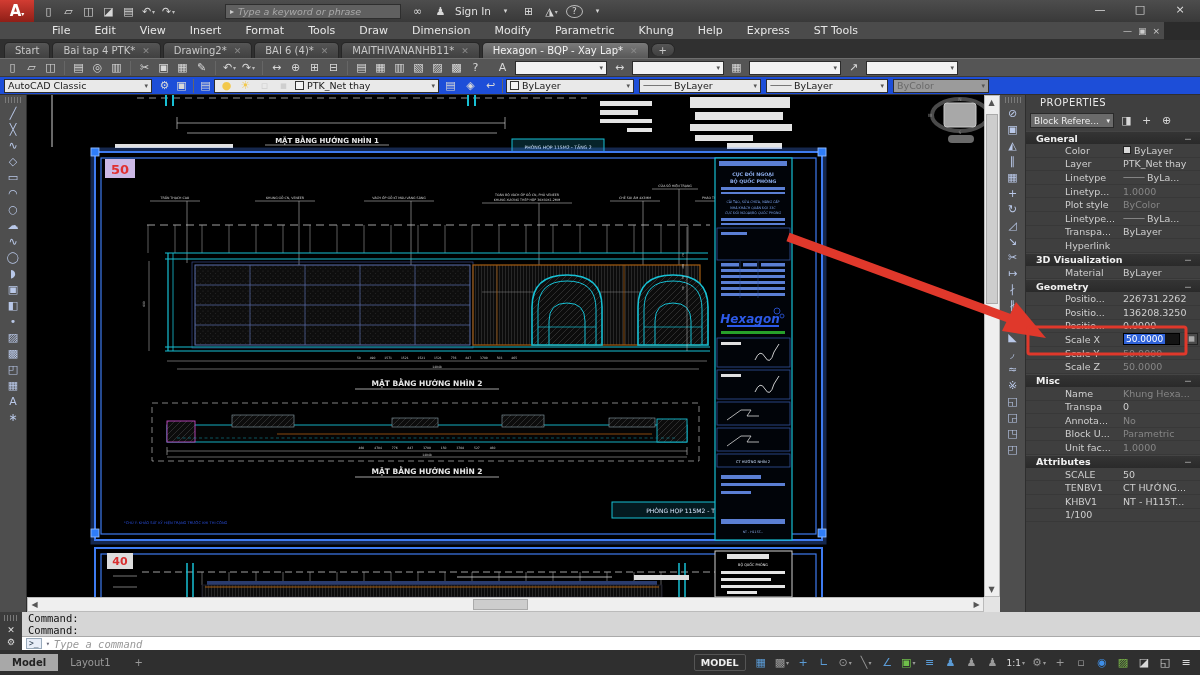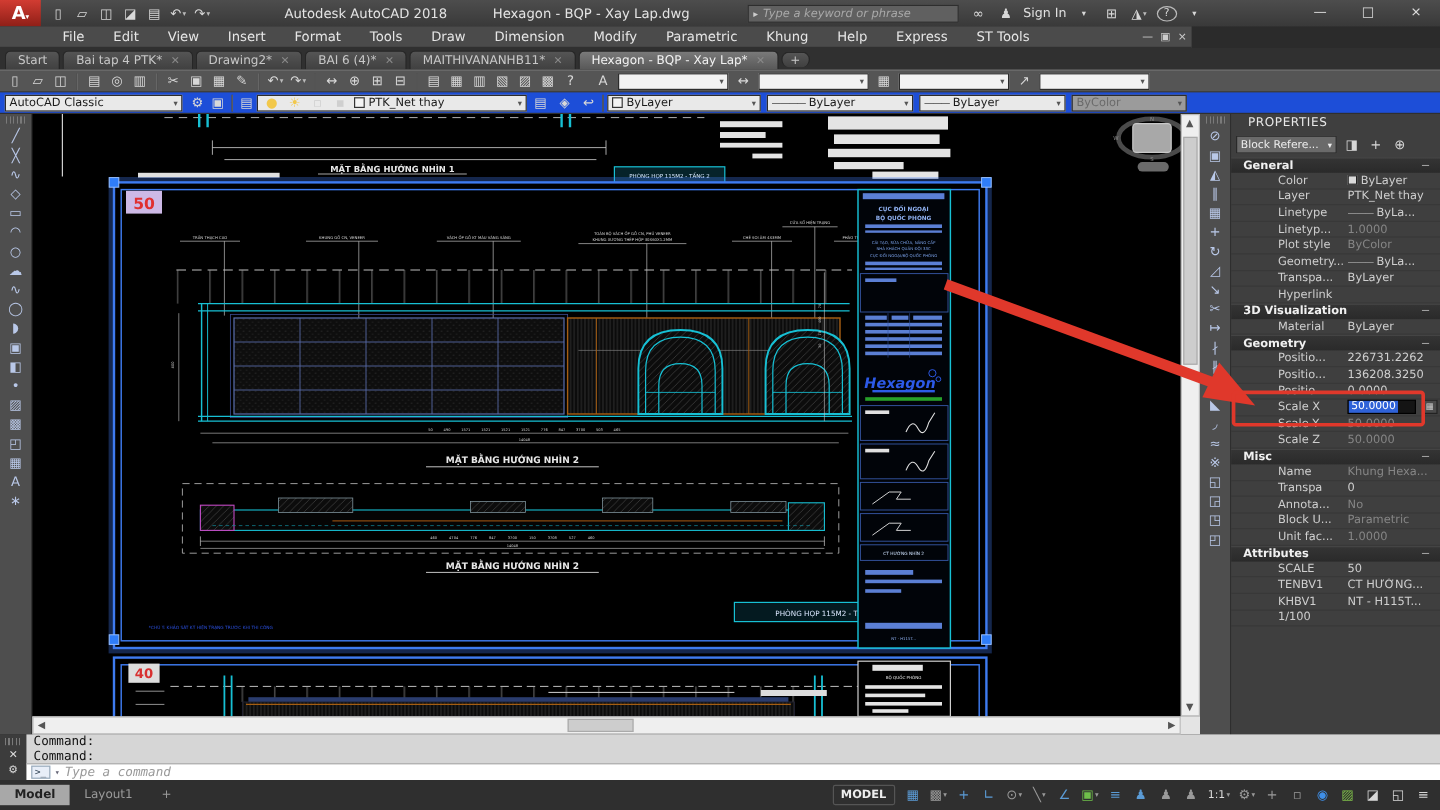--- a/index.html
+++ b/index.html
@@ -22,21 +22,21 @@
   #tsearch { margin-left:48px; width:176px; height:15px; background:#606060;
      border:1px solid #2e2e2e; display:flex; align-items:center; font-size:9.5px; color:#a9a9a9; }
   #tsearch .arr { color:#ccc; font-size:8px; padding:0 4px; }
   #tsearch .ph { font-style:italic; }
   .tbicons { display:flex; align-items:center; gap:6px; margin-left:8px; font-size:11px; color:#ddd; }
   .signin { font-size:10.5px; color:#e0e0e0; }
   .winbtns { margin-left:auto; display:flex; }
   .winbtn { width:40px; height:22px; text-align:center; line-height:20px; font-size:11px; color:#ddd; }
 
   
-  #menubar { left:0; top:22px; width:993px; height:18px; background:#4b4b4b;
+  #menubar { left:0; top:22px; width:1164px; height:18px; background:#4b4b4b;
      border-bottom:1px solid #303030; display:flex; align-items:center; padding-left:40px; }
   .menu-item { font-size:11px; color:#e6e6e6; padding:0 12px; line-height:18px; }
   #menubar .docbtns { margin-left:auto; margin-right:4px; color:#ccc; font-size:9px; display:flex; gap:6px; }
 
   
   #filetabs { left:0; top:40px; width:1200px; height:18px; background:#303030;
      display:flex; align-items:flex-end; padding-left:4px; }
   .ftab { height:16px; padding:0 10px; margin-right:2px; font-size:10px; color:#c8c8c8;
      background:linear-gradient(#555,#404040); border:1px solid #262626; border-bottom:none;
      border-radius:5px 5px 0 0; display:flex; align-items:center; gap:7px; }
@@ -140,24 +140,20 @@
     <div class="acad-btn">A<span style="font-size:6px;">▾</span></div>
     <div class="qat" id="qat">
         <span class="ti">▯</span>
         <span class="ti">▱</span>
         <span class="ti">◫</span>
         <span class="ti">◪</span>
         <span class="ti">▤</span>
         <span class="ti">↶<span class="c">▾</span></span>
         <span class="ti">↷<span class="c">▾</span></span>
       </div>
-    <div id="titletext">
-      <span>Autodesk AutoCAD 2018</span>
-      <span>Hexagon - BQP - Xay Lap.dwg</span>
-    </div>
     <div id="tsearch">
       <span class="arr">▸</span>
       <span class="ph">Type a keyword or phrase</span>
     </div>
     <div class="tbicons">
       <span class="ti">∞</span>
       <span class="ti">♟</span>
       <span class="signin">Sign In</span>
       <span class="ti" style="font-size:7px;">▾</span>
       <span class="ti">⊞</span>
@@ -699,21 +695,21 @@
               <span>1.0000</span>
             </span>
           </div>
           <div class="prow dim">
             <span class="plabel">Plot style</span>
             <span class="pval">
               <span>ByColor</span>
             </span>
           </div>
           <div class="prow">
-            <span class="plabel">Geometry...</span>
+            <span class="plabel">Linetype...</span>
             <span class="pval">
               <span class="pline">———</span>
               <span>ByLa...</span>
             </span>
           </div>
           <div class="prow">
             <span class="plabel">Transpa...</span>
             <span class="pval">
               <span>ByLayer</span>
             </span>

